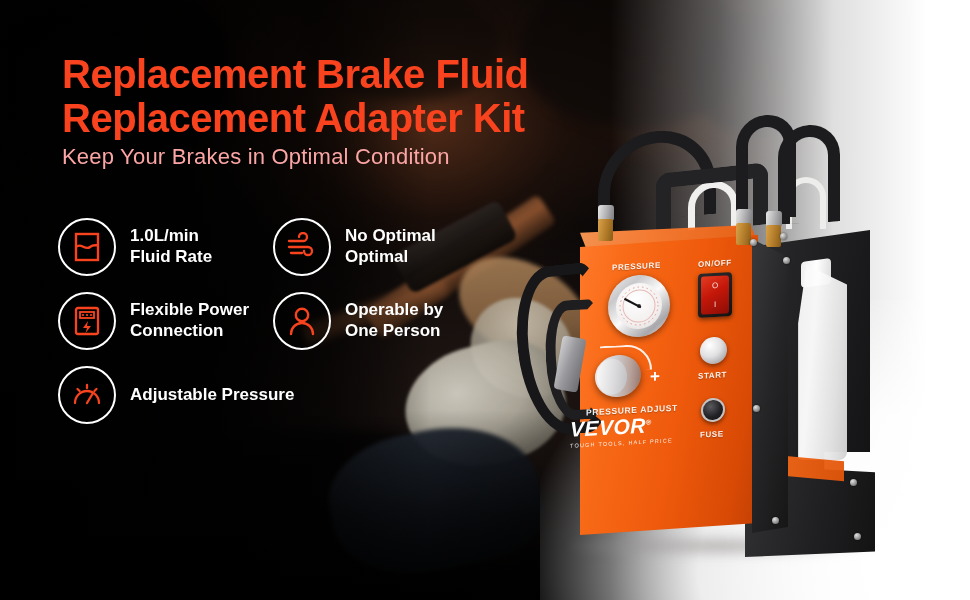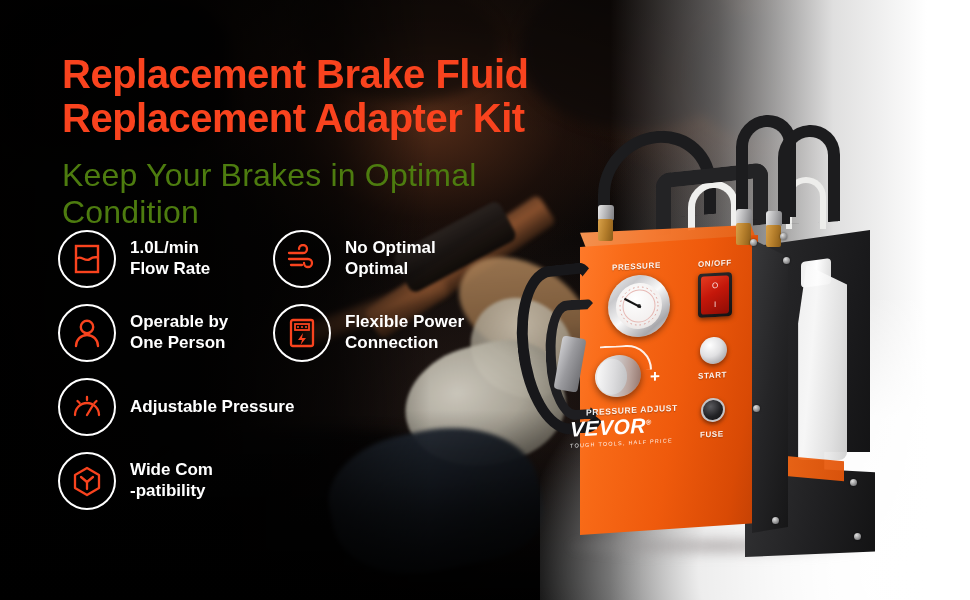--- a/index.html
+++ b/index.html
@@ -78,26 +78,26 @@
     background:radial-gradient(ellipse at 85% 90%, #ffffff 0%, rgba(255,255,255,.9) 40%, rgba(255,255,255,0) 75%); }
 
   
   .headline {
     position:absolute; left:62px; top:52px; width:560px;
     color:#F9431E; font-size:40px; font-weight:bold; line-height:1.1;
     letter-spacing:-0.5px;
   }
   .headline .l2 { display:block; }
   .subhead {
-    position:absolute; left:62px; top:157px; width:560px;
-    color:#4d7c0f; font-size:32px; font-weight:normal; letter-spacing:.2px;
-  }
-
-  
-  .features { position:absolute; left:58px; top:230px; width:520px; }
+    position:absolute; left:62px; top:144px; width:560px;
+    color:#fca5a5; font-size:22px; font-weight:normal; letter-spacing:.2px;
+  }
+
+  
+  .features { position:absolute; left:58px; top:218px; width:520px; }
   .frow { display:flex; margin-bottom:16px; }
   .fcell { display:flex; align-items:center; width:215px; }
   .fcell.wide { width:300px; }
   .ring {
     width:58px; height:58px; min-width:58px; border-radius:50%;
     border:2px solid #ffffff; display:flex; align-items:center; justify-content:center;
     margin-right:14px; background:rgba(0,0,0,.22);
   }
   .ftext { color:#ffffff; font-size:17px; font-weight:bold; line-height:1.22; }
 
@@ -313,102 +313,86 @@
     <div class="frow">
       <div class="fcell">
         <div class="ring">
           <svg width="30" height="32" viewBox="0 0 30 32" fill="none">
             <rect x="4" y="3" width="22" height="26" stroke="#F9431E" stroke-width="2.4"></rect>
             <path d="M4 16 C9 11, 13 20, 18 16 C22 13, 24 15, 26 14" stroke="#F9431E" stroke-width="2.4" fill="none"></path>
           </svg>
         </div>
         <div class="ftext">
           <div>1.0L/min</div>
-          <div>Flow Rate</div>
+          <div>Fluid Rate</div>
         </div>
       </div>
       <div class="fcell">
         <div class="ring">
           <svg width="32" height="30" viewBox="0 0 32 30" fill="none" stroke="#F9431E" stroke-width="2.3" stroke-linecap="round">
             <path d="M3 9 H17 a4 4 0 1 0 -4 -4"></path>
             <path d="M3 15 H22 a4 4 0 1 1 -4 4"></path>
             <path d="M5 21 H16"></path>
           </svg>
         </div>
         <div class="ftext">
           <div>No Optimal</div>
           <div>Optimal</div>
         </div>
       </div>
     </div>
 
     <div class="frow">
-      <div class="fcell">
-        <div class="ring">
-          <svg width="30" height="32" viewBox="0 0 30 32" fill="none" stroke="#F9431E" stroke-width="2.4">
-            <circle cx="15" cy="10" r="6.2"></circle>
-            <path d="M4 29 a11 11 0 0 1 22 0" stroke-linecap="round"></path>
-          </svg>
-        </div>
-        <div class="ftext">
-          <div>Operable by</div>
-          <div>One Person</div>
-        </div>
-      </div>
       <div class="fcell">
         <div class="ring">
           <svg width="30" height="32" viewBox="0 0 30 32" fill="none">
             <rect x="4" y="3" width="22" height="26" rx="2" stroke="#F9431E" stroke-width="2.3"></rect>
             <rect x="8" y="7" width="14" height="6" stroke="#F9431E" stroke-width="1.8"></rect>
             <circle cx="11" cy="10" r="1.1" fill="#F9431E"></circle>
             <circle cx="15" cy="10" r="1.1" fill="#F9431E"></circle>
             <circle cx="19" cy="10" r="1.1" fill="#F9431E"></circle>
             <path d="M16 16 L11 23 H15 L13.5 28 L19 21 H15 Z" fill="#F9431E"></path>
           </svg>
         </div>
         <div class="ftext">
           <div>Flexible Power</div>
           <div>Connection</div>
         </div>
       </div>
+      <div class="fcell">
+        <div class="ring">
+          <svg width="30" height="32" viewBox="0 0 30 32" fill="none" stroke="#F9431E" stroke-width="2.4">
+            <circle cx="15" cy="10" r="6.2"></circle>
+            <path d="M4 29 a11 11 0 0 1 22 0" stroke-linecap="round"></path>
+          </svg>
+        </div>
+        <div class="ftext">
+          <div>Operable by</div>
+          <div>One Person</div>
+        </div>
+      </div>
     </div>
 
     <div class="frow">
       <div class="fcell wide">
         <div class="ring">
           <svg width="32" height="30" viewBox="0 0 32 30" fill="none" stroke="#F9431E" stroke-width="2.3" stroke-linecap="round">
             <path d="M4 23 a12 12 0 0 1 24 0"></path>
             <path d="M16 23 L22 13"></path>
             <path d="M16 5 V8"></path>
               <path d="M6.5 9 L8.6 11"></path>
               <path d="M25.5 9 L23.4 11"></path>
           </svg>
         </div>
         <div class="ftext">
           <div>Adjustable Pressure</div>
         </div>
       </div>
     </div>
 
-    <div class="frow">
-      <div class="fcell wide">
-        <div class="ring">
-          <svg width="32" height="32" viewBox="0 0 32 32" fill="none" stroke="#F9431E" stroke-width="2.3" stroke-linejoin="round">
-            <path d="M16 3 L28 10 V23 L16 30 L4 23 V10 Z"></path>
-            <path d="M16 17 V24" stroke-linecap="round"></path>
-            <path d="M16 17 L10 12" stroke-linecap="round"></path>
-            <path d="M16 17 L22 12" stroke-linecap="round"></path>
-          </svg>
-        </div>
-        <div class="ftext">
-          <div>Wide Com</div>
-          <div>-patibility</div>
-        </div>
-      </div>
-    </div>
 
   </div>
 
   <div class="machine">
 
     <div class="shadow-ground"></div>
 
     <div class="body-black"></div>
     <div class="bottle-neck"></div>
     <div class="bottle"></div>

